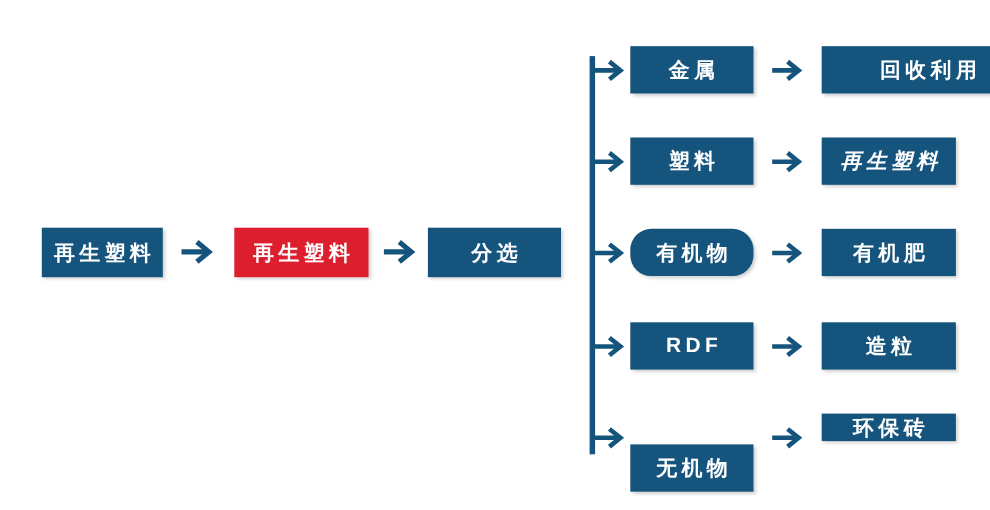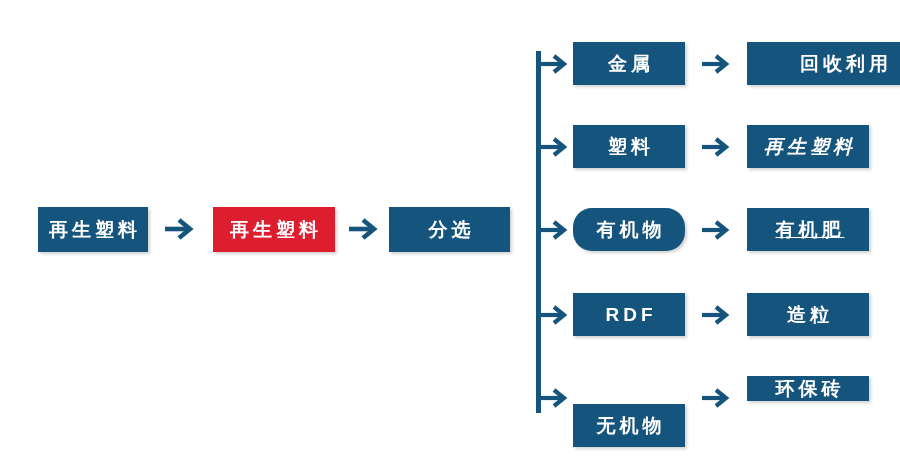--- a/index.html
+++ b/index.html
@@ -85,21 +85,21 @@
 
   <svg class="arrow" style="left:539px;top:218px;" width="34" height="24" viewBox="0 0 34 24">
     <line x1="1" y1="12" x2="23" y2="12" stroke="currentColor" stroke-width="4.2"></line>
     <polyline points="15,4 25,12 15,20" fill="none" stroke="currentColor" stroke-width="4.2" stroke-linejoin="miter"></polyline>
   </svg>
   <div class="node" style="left:573px;top:208px;width:112px;height:43px;border-radius:19px;">有机物</div>
   <svg class="arrow" style="left:700px;top:218px;" width="36" height="24" viewBox="0 0 36 24">
     <line x1="2" y1="12" x2="24" y2="12" stroke="currentColor" stroke-width="4.2"></line>
     <polyline points="16,4 26,12 16,20" fill="none" stroke="currentColor" stroke-width="4.2" stroke-linejoin="miter"></polyline>
   </svg>
-  <div class="node" style="left:747px;top:208px;width:122px;height:43px;text-decoration:underline;">有机肥</div>
+  <div class="node" style="left:747px;top:208px;width:122px;height:43px;">有机肥</div>
 
   <svg class="arrow" style="left:539px;top:303px;" width="34" height="24" viewBox="0 0 34 24">
     <line x1="1" y1="12" x2="23" y2="12" stroke="currentColor" stroke-width="4.2"></line>
     <polyline points="15,4 25,12 15,20" fill="none" stroke="currentColor" stroke-width="4.2" stroke-linejoin="miter"></polyline>
   </svg>
   <div class="node" style="left:573px;top:293px;width:112px;height:43px;">RDF</div>
   <svg class="arrow" style="left:700px;top:303px;" width="36" height="24" viewBox="0 0 36 24">
     <line x1="2" y1="12" x2="24" y2="12" stroke="currentColor" stroke-width="4.2"></line>
     <polyline points="16,4 26,12 16,20" fill="none" stroke="currentColor" stroke-width="4.2" stroke-linejoin="miter"></polyline>
   </svg>

